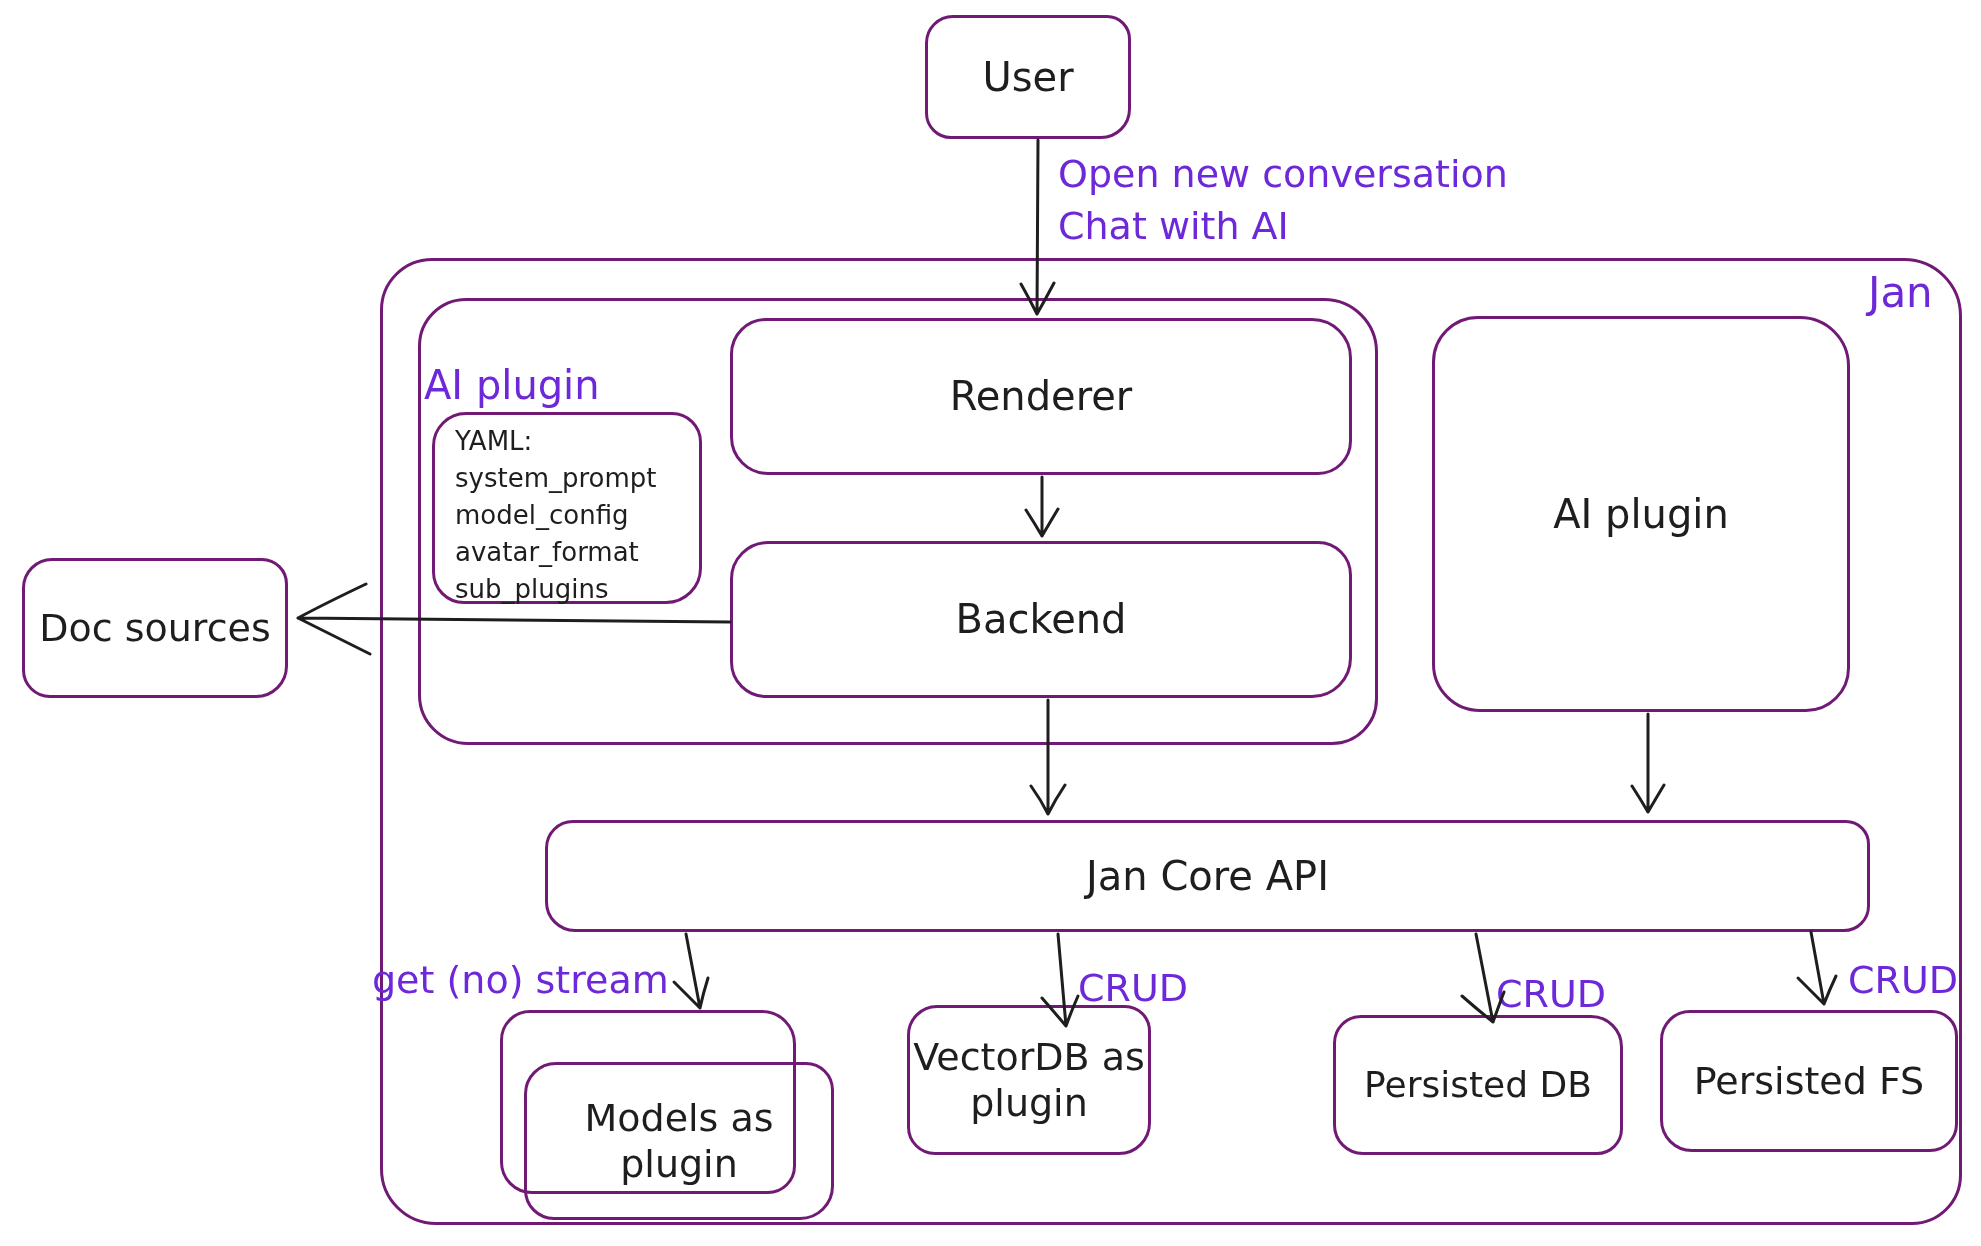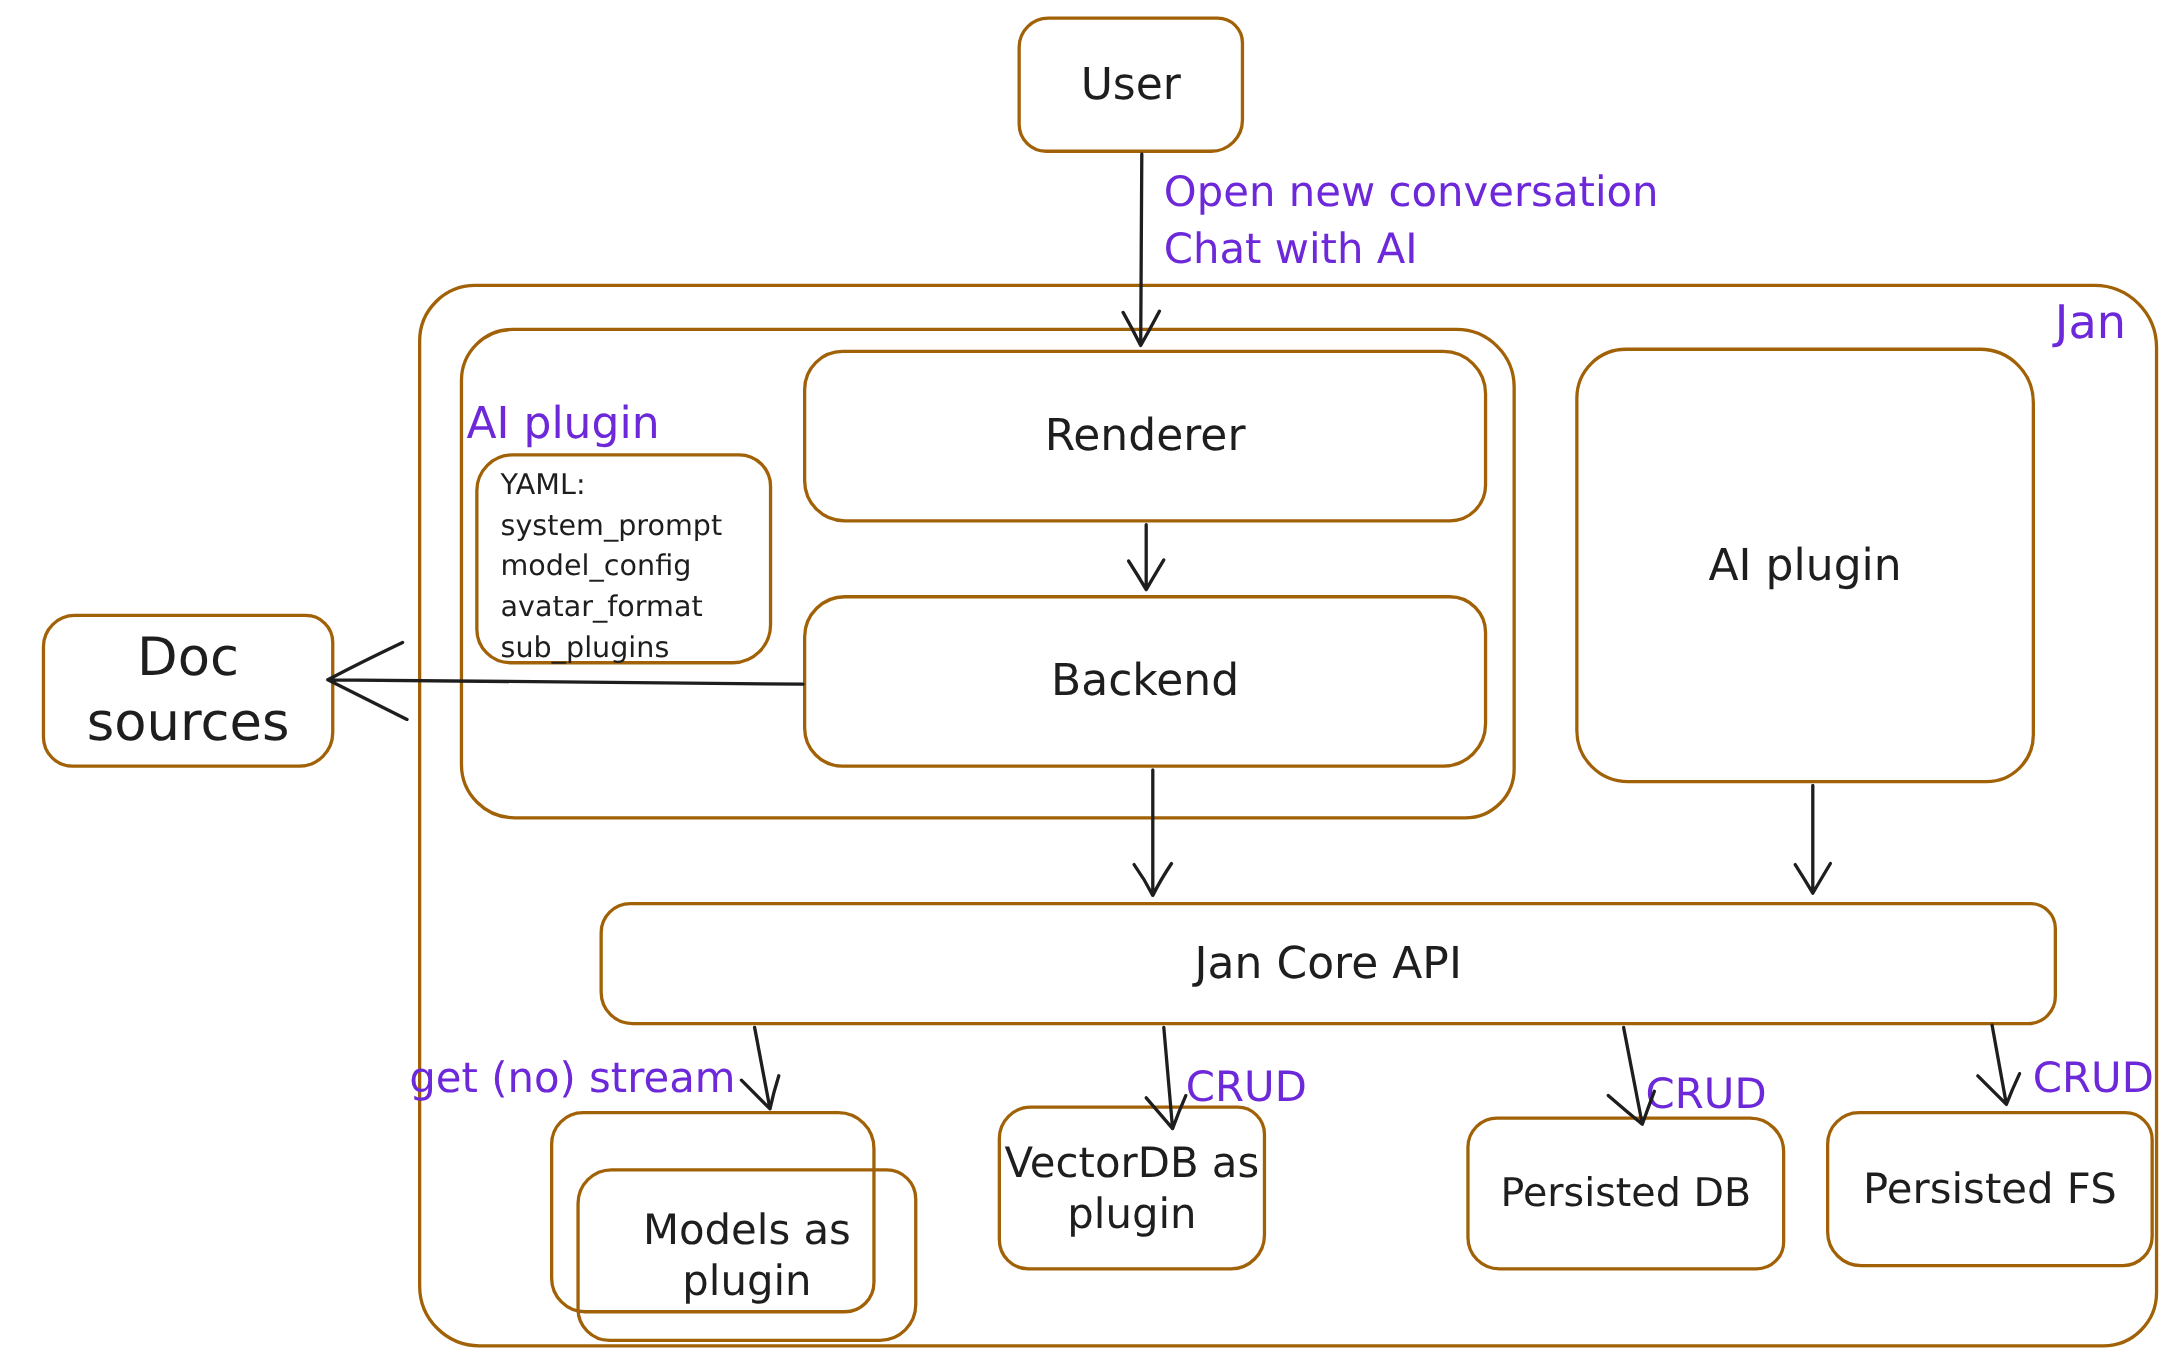--- a/index.html
+++ b/index.html
@@ -6,21 +6,21 @@
   #canvas{
     position:relative;
     width:1981px;height:1246px;
     background:#ffffff;
     font-family:"DejaVu Sans", sans-serif;
     color:#1e1e1e;
     overflow:hidden;
   }
   .box{
     position:absolute;
-    border:3px solid #a16207;
+    border:3px solid #701a75;
     background:transparent;
     box-sizing:border-box;
     display:flex;align-items:center;justify-content:center;
     text-align:center;
   }
   .label{
     position:absolute;
     white-space:nowrap;
     color:#6d28d9;
   }
@@ -65,21 +65,21 @@
       <div class="yaml-line">model_config</div>
       <div class="yaml-line">avatar_format</div>
       <div class="yaml-line">sub_plugins</div>
     </div>
   </div>
 
   <div class="box node-text" style="left:730px;top:541px;width:622px;height:157px;border-radius:38px 34px 40px 36px;">
     <span>Backend</span>
   </div>
 
-  <div class="box node-text" style="left:38px;top:558px;width:266px;height:140px;border-radius:30px 26px 32px 28px;font-size:48px;">
+  <div class="box node-text" style="left:22px;top:558px;width:266px;height:140px;border-radius:30px 26px 32px 28px;font-size:38px;">
     <span>Doc sources</span>
   </div>
 
   <div class="box node-text" style="left:1432px;top:316px;width:418px;height:396px;border-radius:46px 50px 44px 48px;">
     <span>AI plugin</span>
   </div>
 
   <div class="box node-text" style="left:545px;top:820px;width:1325px;height:112px;border-radius:28px 24px 26px 30px;">
     <span>Jan Core API</span>
   </div>

